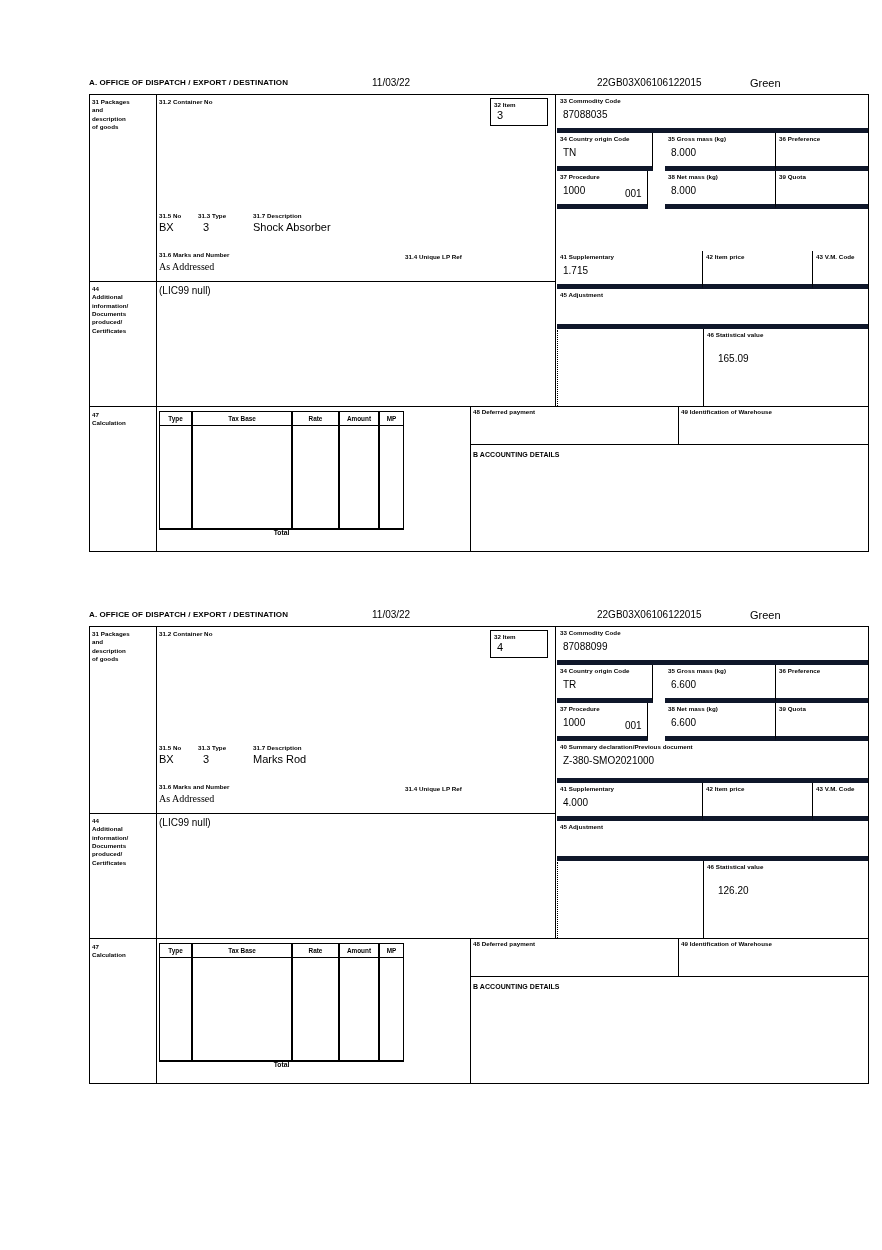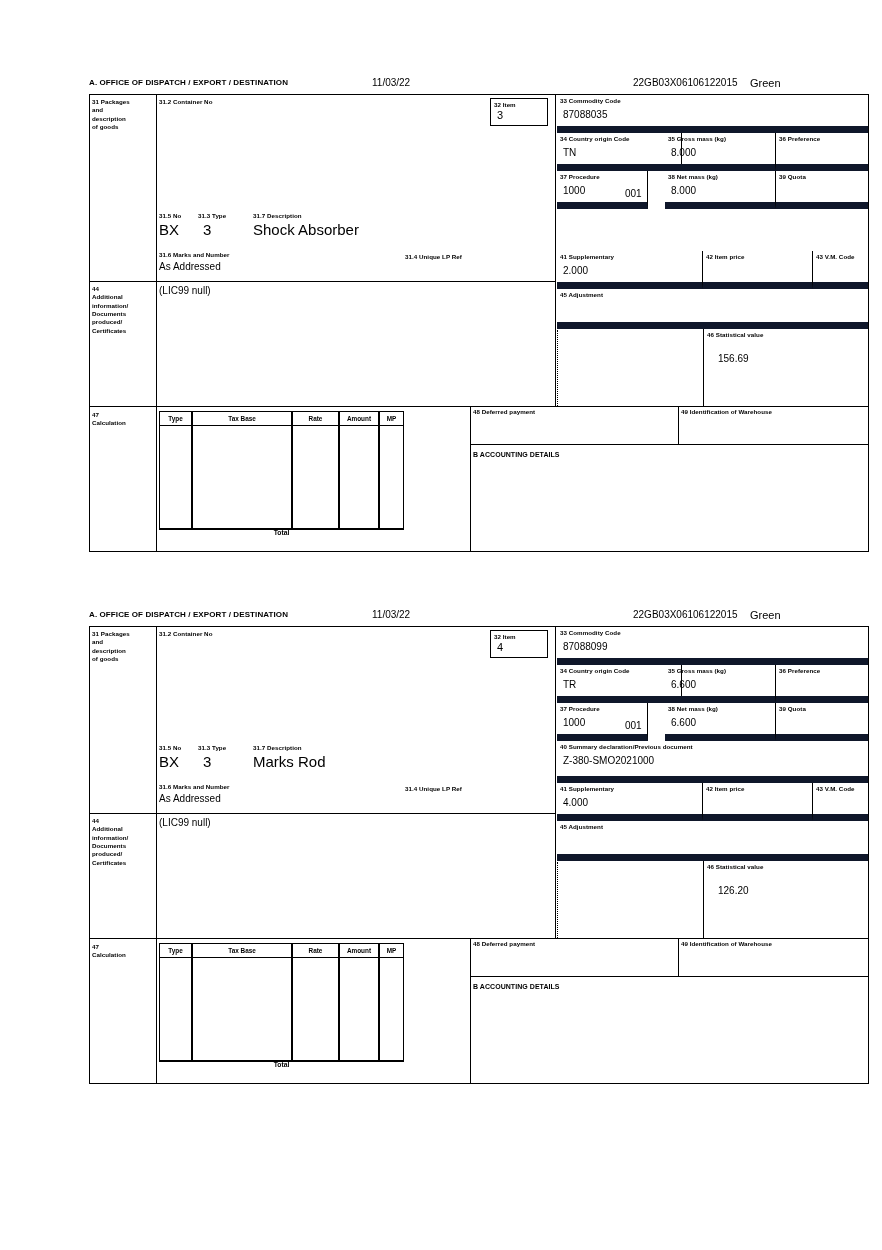--- a/index.html
+++ b/index.html
@@ -45,21 +45,20 @@
     position: absolute;
     left: 283px; top: 1px;
     font-size: 10px;
     font-weight: normal;
   }
   .hdr .mrn {
     position: absolute;
     left: 508px; top: 1px;
     font-size: 10px;
     font-weight: normal;
-    margin-left: 36px;
   }
   .hdr .lane {
     position: absolute;
     left: 661px; top: 1px;
     font-size: 11px;
     font-weight: normal;
   }
 
   
   .body {
@@ -77,23 +76,23 @@
     font-size: 6.2px;
     font-weight: bold;
     line-height: 1.35;
     letter-spacing: .05px;
   }
   .val {
     font-size: 10px;
     font-weight: normal;
   }
   .val-lg {
-    font-size: 15px;
-  }
-  .bb { border-bottom: 7px solid #0f172a; }
+    font-size: 11px;
+  }
+  .bb { border-bottom: 5px solid #0f172a; }
   .bl { border-left: 1px solid #000; }
   .br { border-right: 1px solid #000; }
   .c31 { left: 2px; top: 3px; width: 62px; }
   .c44 { left: 2px; top: 190px; width: 62px; }
   .c47 { left: 2px; top: 316px; width: 62px; }
 
   .vline-left {
     position: absolute;
     left: 66px; top: 0;
     width: 1px; height: 456px;
@@ -114,21 +113,21 @@
 
   
   .b312 { left: 69px; top: 3px; }
   .b315 { left: 69px; top: 117px; }
   .b313 { left: 108px; top: 117px; }
   .b317 { left: 163px; top: 117px; }
   .v315 { left: 69px; top: 126px; }
   .v313 { left: 113px; top: 126px; }
   .v317 { left: 163px; top: 126px; }
   .b316 { left: 69px; top: 156px; }
-  .v316 { left: 69px; top: 166px; }
+  .v316 { left: 69px; top: 166px; font-family: Liberation Serif, serif; }
   .b314 { left: 315px; top: 158px; }
   .b44val { left: 69px; top: 190px; }
 
   
   .b32 {
     left: 400px; top: 3px;
     width: 58px; height: 28px;
     border: 1px solid #000;
   }
   .b32 .lbl { margin: 2px 0 0 3px; }
@@ -138,21 +137,21 @@
   .vline-mid {
     position: absolute;
     left: 465px; top: 0;
     width: 1px; height: 311px;
     background: #000;
   }
 
   
   .b33 { left: 467px; top: 0; width: 311px; height: 38px; }
   
-  .b34 { left: 467px; top: 38px; width: 125px; height: 38px; }
+  .b34 { left: 467px; top: 38px; width: 96px; height: 38px; }
   .b35 { left: 575px; top: 38px; width: 111px; height: 38px; }
   .b36 { left: 686px; top: 38px; width: 92px; height: 38px; }
   
   .b37 { left: 467px; top: 76px; width: 91px; height: 38px; }
   .b38 { left: 575px; top: 76px; width: 111px; height: 38px; }
   .b39 { left: 686px; top: 76px; width: 92px; height: 38px; }
   
   .b40 { left: 467px; top: 114px; width: 311px; height: 42px; }
   
   .b41 { left: 467px; top: 156px; width: 146px; height: 38px; }
@@ -320,40 +319,40 @@
         <div class="val valpad">8.000</div>
       </div>
       <div class="cell b39 bb">
         <div class="lbl pad">39 Quota</div>
         <div class="val valpad"></div>
       </div>
 
 
       <div class="cell b41 bb br">
         <div class="lbl pad">41 Supplementary</div>
-        <div class="val valpad">2.000</div>
+        <div class="val valpad">1.715</div>
       </div>
       <div class="cell b42 bb br">
         <div class="lbl pad">42 Item price</div>
         <div class="val valpad"></div>
       </div>
       <div class="cell b43 bb">
         <div class="lbl pad">43 V.M. Code</div>
         <div class="val valpad"></div>
       </div>
 
       <div class="cell b45 bb">
         <div class="lbl pad">45 Adjustment</div>
         <div class="val valpad"></div>
       </div>
 
       <div class="dotted-v"></div>
       <div class="cell b46 bl">
         <div class="lbl pad">46 Statistical value</div>
-        <div class="val" style="padding:14px 0 0 14px;">156.69</div>
+        <div class="val" style="padding:14px 0 0 14px;">165.09</div>
       </div>
 
       <div class="cell c47">
         <div class="lbl">47</div>
         <div class="lbl">Calculation</div>
       </div>
 
       <div class="calc">
         <div class="ch" style="left:0; width:33px;">Type</div>
         <div class="ch" style="left:33px; width:100px;">Tax Base</div>

